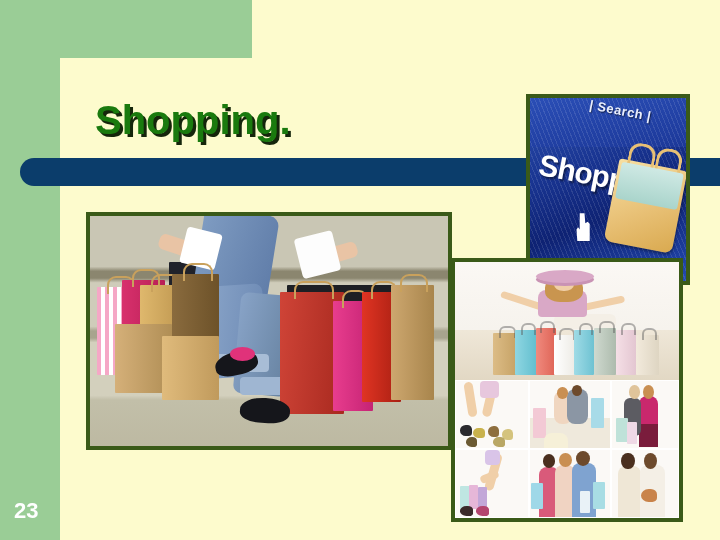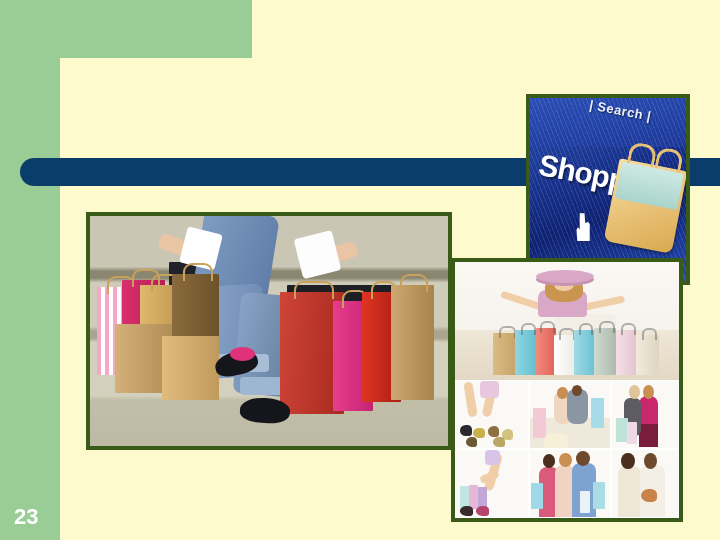--- a/index.html
+++ b/index.html
@@ -24,21 +24,21 @@
     position:absolute;left:95px;top:92px;width:430px;height:56px;
     font-size:40px;font-weight:bold;letter-spacing:0px;
     color:#1a7a0e;
     text-shadow:3px 3px 0 #15250b;
     line-height:56px;
     white-space:nowrap;
   }
 
   .slide-number{
     position:absolute;left:14px;top:498px;
-    font-size:22px;font-weight:bold;color:#ffffff;margin-top:6px;
+    font-size:22px;font-weight:bold;color:#ffffff;
   }
 
   
   .frame{position:absolute;border:4px solid #3a5a18;box-sizing:border-box;overflow:hidden;background:#fff;}
 
   .frame-main{left:86px;top:212px;width:366px;height:238px;}
   .frame-web {left:526px;top:94px; width:164px;height:191px;}
   .frame-collage{left:451px;top:258px;width:232px;height:264px;}
 
   .pic{position:absolute;left:0;top:0;width:100%;height:100%;}
@@ -117,20 +117,21 @@
 
 <div class="slide">
 
   <div class="bg-cream"></div>
   <div class="bg-green-top"></div>
   <div class="bg-green-left"></div>
   <div class="bg-round"></div>
 
   <div class="title-bar"></div>
 
+  <div class="title">Shopping.</div>
 
   <div class="frame frame-main">
     <div class="pic steps">
 
       <div class="bag" style="left:55%;top:30%;width:34%;height:34%;">
         <div class="body" style="background:#1d1f24;"></div>
       </div>
       <div class="bag" style="left:22%;top:20%;width:18%;height:26%;">
         <div class="body" style="background:#20222a;"></div>
       </div>

